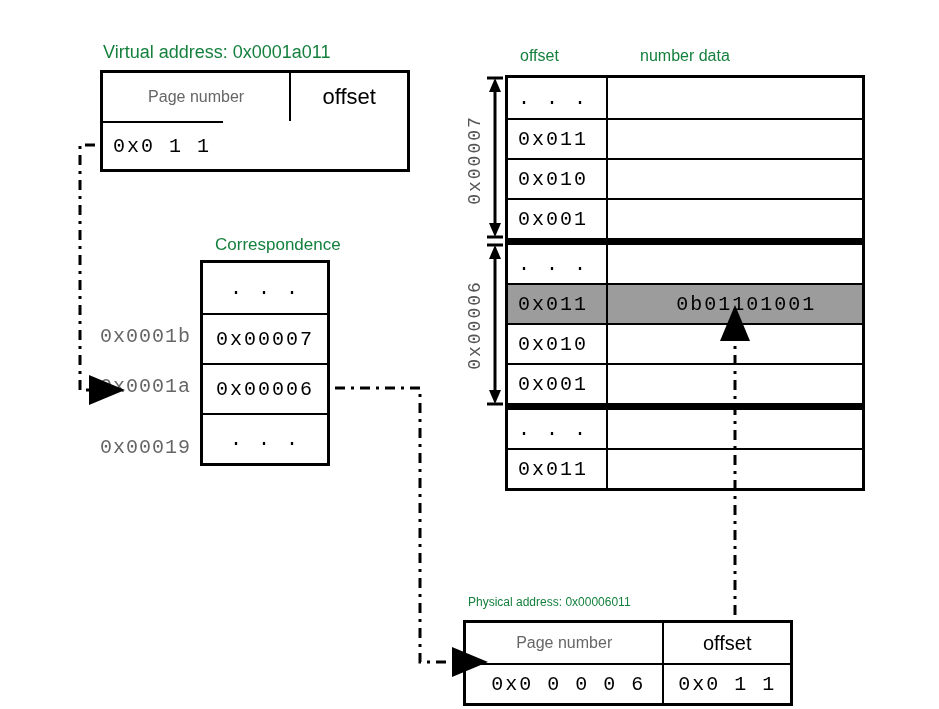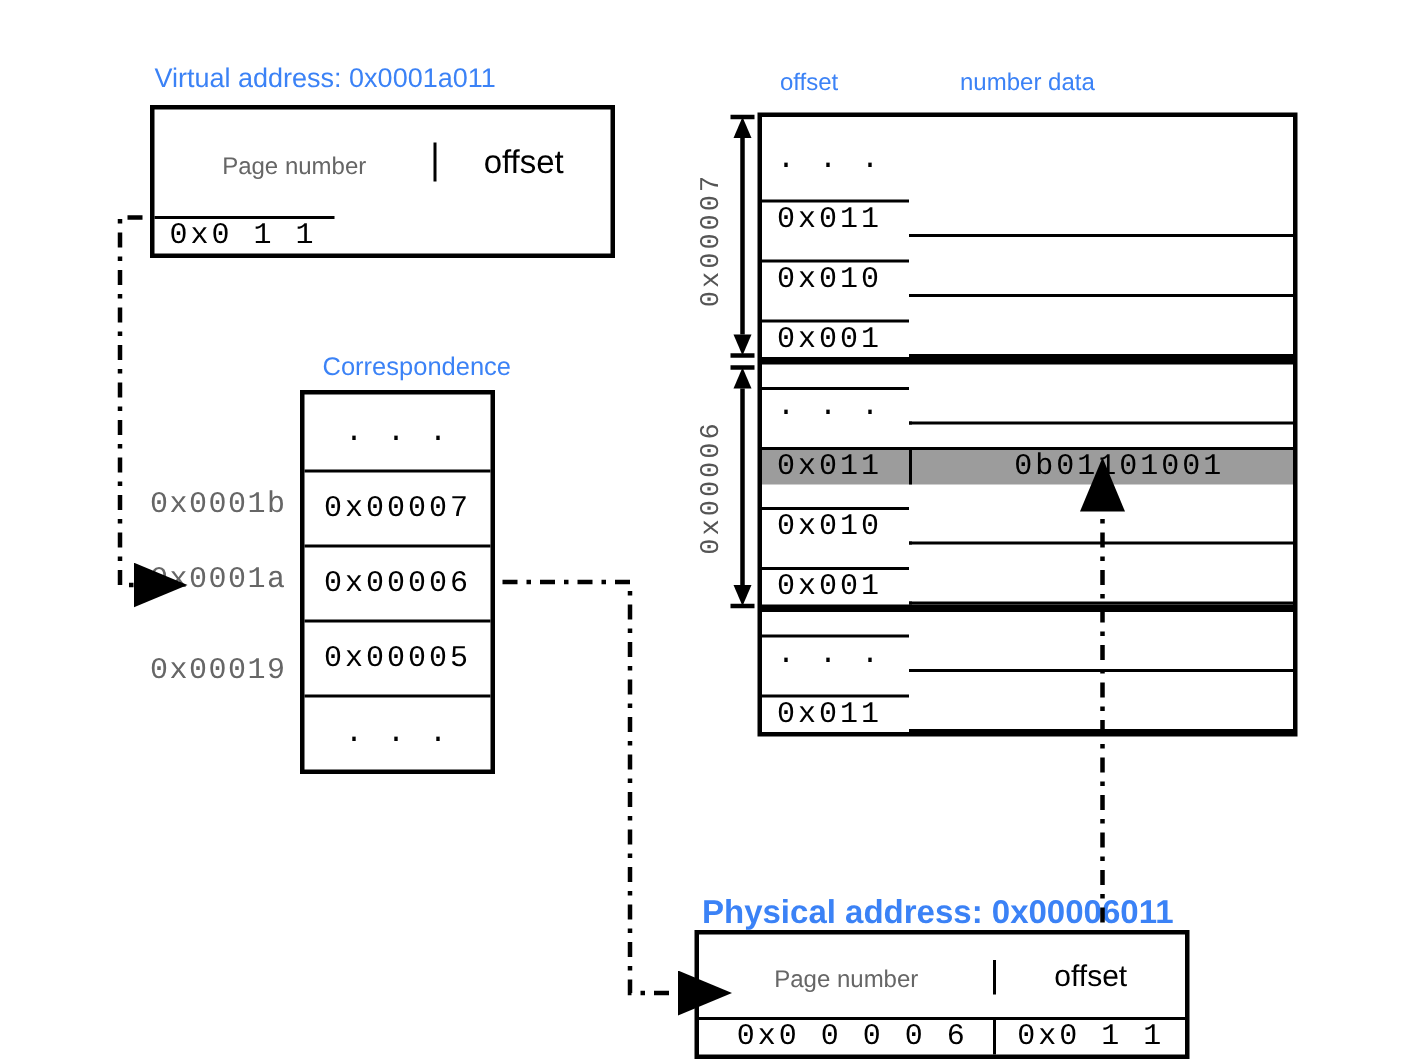--- a/index.html
+++ b/index.html
@@ -9,21 +9,21 @@
     width: 939px;
     height: 709px;
     position: relative;
     font-family: "Courier New", monospace;
     background: #fff;
     color: #000;
   }
   .label {
     position: absolute;
     font-family: Arial, sans-serif;
-    color: #3b82f6;
+    color: #15803d;
   }
   .mono { font-family: "Courier New", monospace; }
   .box {
     position: absolute;
     border: 3px solid #000;
     background: #fff;
   }
   .cell {
     border-top: 2px solid #000;
     display: flex;
@@ -33,21 +33,21 @@
     letter-spacing: 2px;
   }
   .header-cell {
     display: flex;
     align-items: center;
     justify-content: center;
     font-family: Arial, sans-serif;
     color: #666;
     font-size: 16px;
   }
-  .row { display: flex; align-items: flex-end; }
+  .row { display: flex; }
   .vsplit > div { border-left: 2px solid #000; }
   .vsplit > div:first-child { border-left: none; }
 
   
   #va-table { left: 100px; top: 70px; width: 310px; }
   #va-table .row { height: 48px; }
   #va-table .c1 { width: 190px; }
   #va-table .c2 { width: 120px; }
 
   
@@ -110,21 +110,20 @@
     <div class="c2 cell mono">0x0  1  1</div>
   </div>
 </div>
 
 <div class="label" style="left:215px; top:235px; font-size:17px;">Correspondence</div>
 
 <div id="pt-table" class="box">
   <div class="cell">. . .</div>
   <div class="cell mono">0x00007</div>
   <div class="cell mono">0x00006</div>
-  <div class="cell mono">0x00005</div>
   <div class="cell">. . .</div>
 </div>
 
 <div class="pt-label" style="left:100px; top:325px;">0x0001b</div>
 <div class="pt-label" style="left:100px; top:375px;">0x0001a</div>
 <div class="pt-label" style="left:100px; top:436px;">0x00019</div>
 
 <div class="label" style="left:520px; top:47px; font-size:16px;">offset</div>
 <div class="label" style="left:640px; top:47px; font-size:16px;">number data</div>
 
@@ -174,21 +173,21 @@
     </div>
   <div class="row vsplit">
       <div class="c1 cell mono">0x011</div>
       <div class="c2 cell"></div>
     </div>
 </div>
 
 <div class="frame-label" style="left:430px; top:150px;">0x00007</div>
 <div class="frame-label" style="left:430px; top:315px;">0x00006</div>
 
-<div class="label" style="left:468px; top:595px; font-size:22px;font-weight:bold;">Physical address: 0x00006011</div>
+<div class="label" style="left:468px; top:595px; font-size:12px;">Physical address: 0x00006011</div>
 
 <div id="pa-table" class="box">
   <div class="row vsplit">
     <div class="c1 header-cell">Page number</div>
     <div class="c2 header-cell" style="font-size:20px; color:#000;">offset</div>
   </div>
   <div class="row vsplit">
     <div class="c1 cell mono" style="justify-content:center;padding-left:18px;">0x0  0  0  0  6</div>
     <div class="c2 cell mono" style="justify-content:center;">0x0  1  1</div>
   </div>

